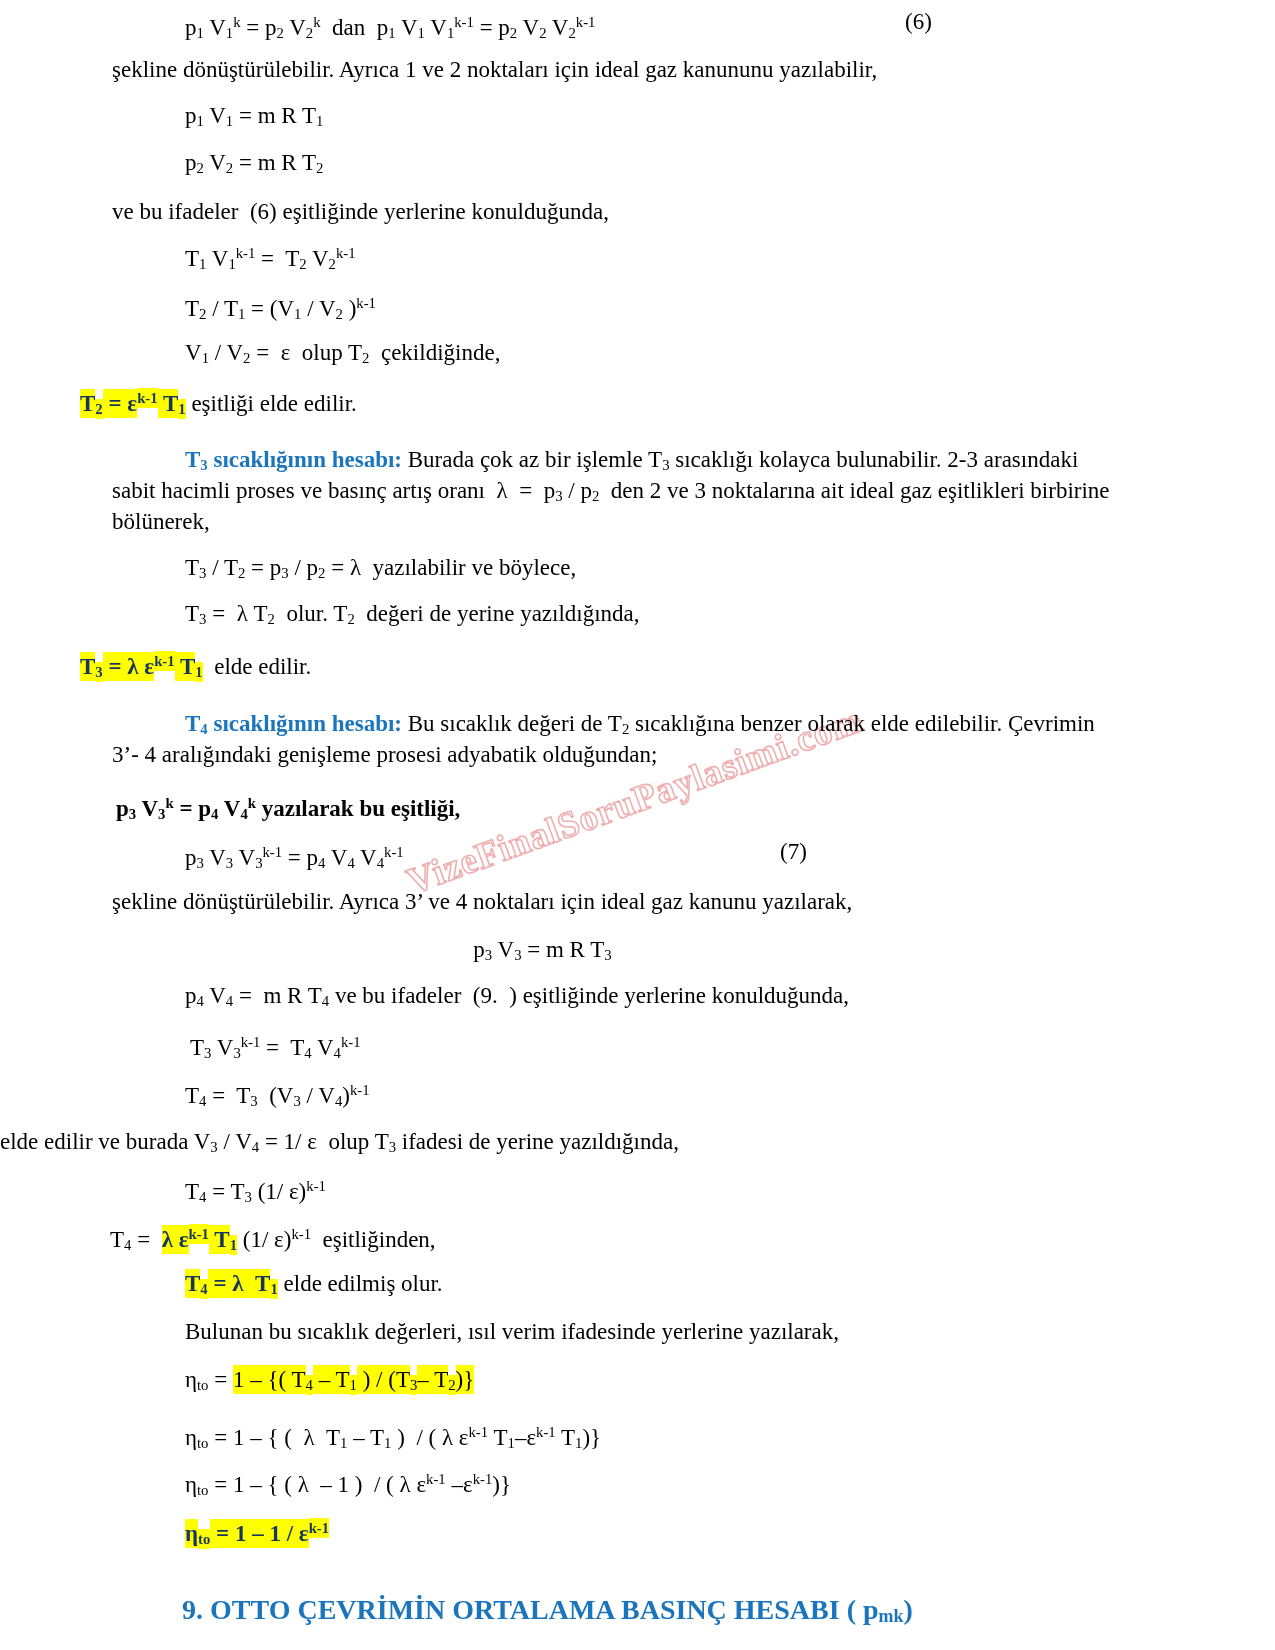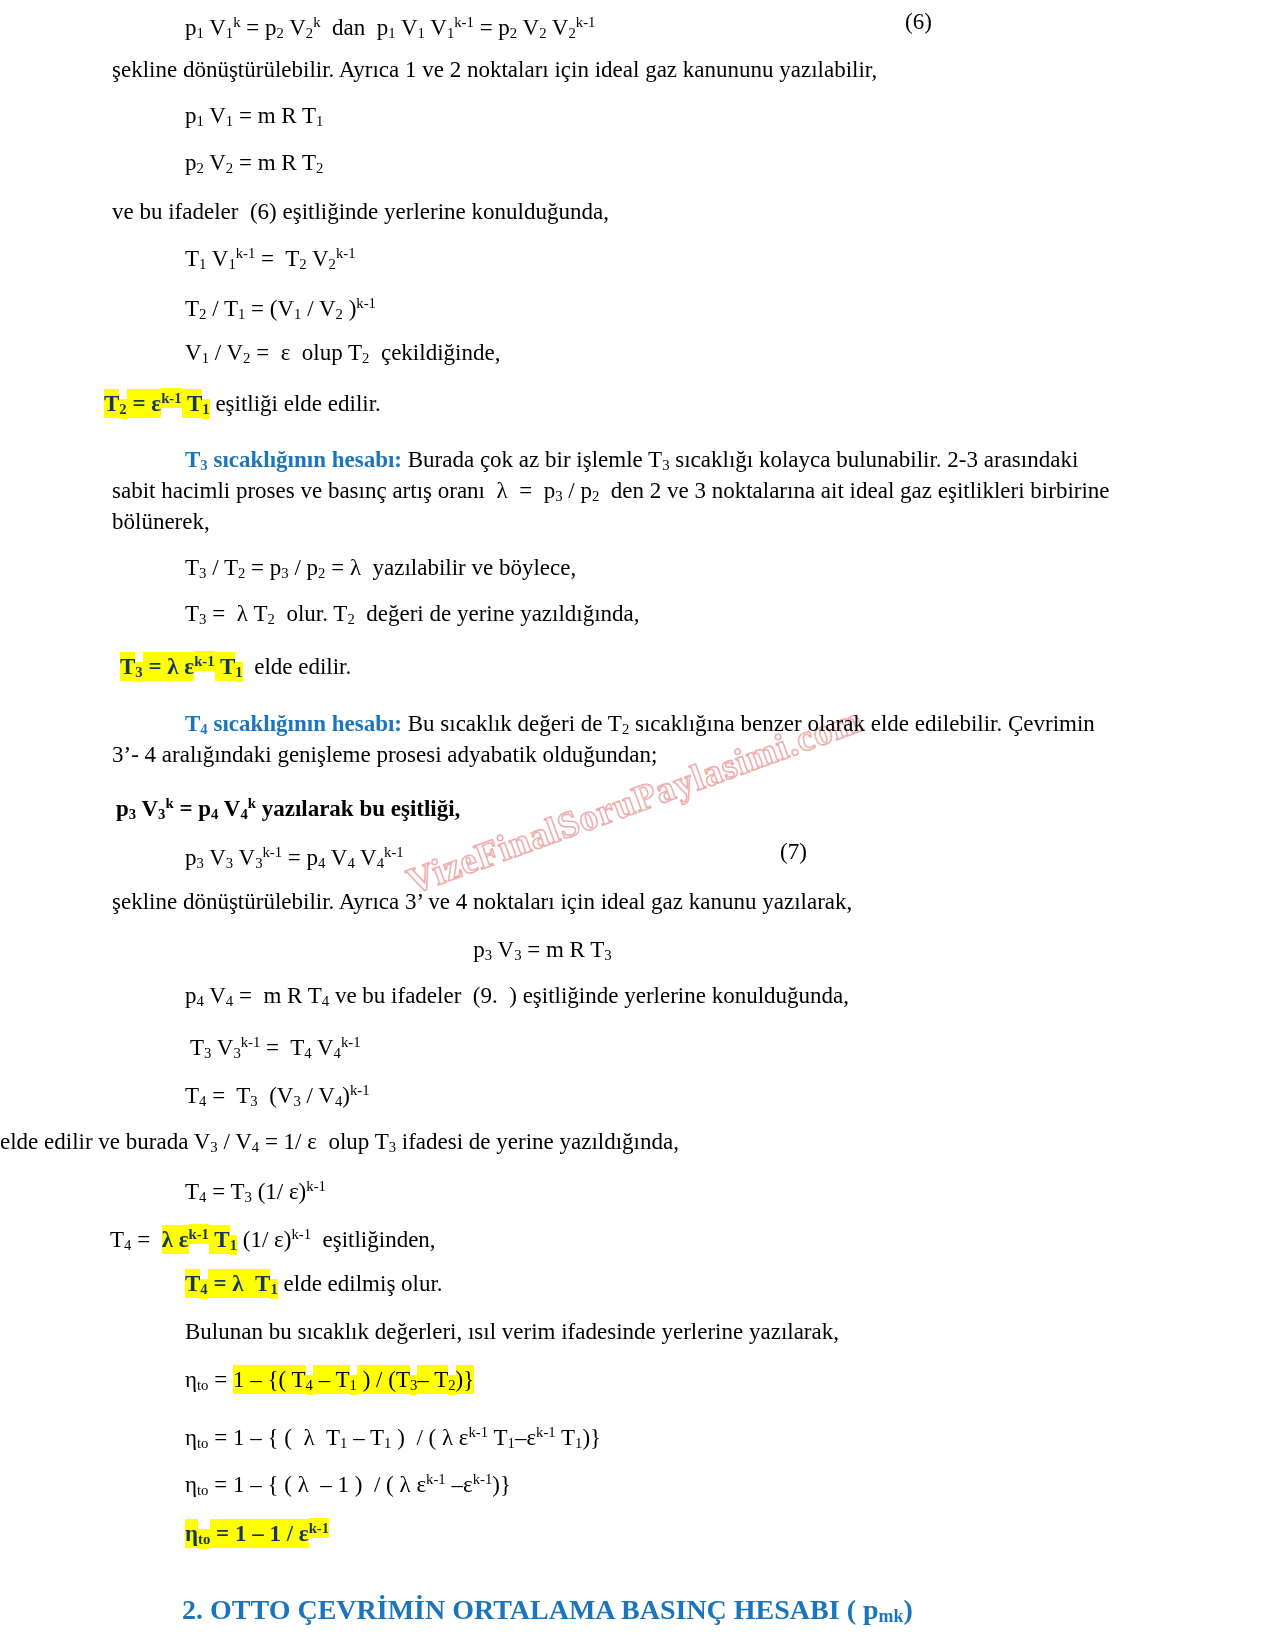--- a/index.html
+++ b/index.html
@@ -46,40 +46,40 @@
   <div id="watermark">VizeFinalSoruPaylasimi.com</div>
   <div id="content">
       <div class="line" style="top: 6px; padding-left: 185px;"><span>p</span><span class="sb">1</span><span> V</span><span class="sb">1</span><span class="sp">k</span><span> = p</span><span class="sb">2</span><span> V</span><span class="sb">2</span><span class="sp">k</span><span>  dan  p</span><span class="sb">1</span><span> V</span><span class="sb">1</span><span> V</span><span class="sb">1</span><span class="sp">k-1</span><span> = p</span><span class="sb">2</span><span> V</span><span class="sb">2</span><span> V</span><span class="sb">2</span><span class="sp">k-1</span><span class="eqno" style="left: 905px;">(6)</span></div>
       <div class="line" style="top: 54px; padding-left: 112px;"><span>şekline dönüştürülebilir. Ayrıca 1 ve 2 noktaları için ideal gaz kanununu yazılabilir,</span></div>
       <div class="line" style="top: 100px; padding-left: 185px;"><span>p</span><span class="sb">1</span><span> V</span><span class="sb">1</span><span> = m R T</span><span class="sb">1</span></div>
       <div class="line" style="top: 147px; padding-left: 185px;"><span>p</span><span class="sb">2</span><span> V</span><span class="sb">2</span><span> = m R T</span><span class="sb">2</span></div>
       <div class="line" style="top: 196px; padding-left: 112px;"><span>ve bu ifadeler  (6) eşitliğinde yerlerine konulduğunda,</span></div>
       <div class="line" style="top: 237px; padding-left: 185px;"><span>T</span><span class="sb">1</span><span> V</span><span class="sb">1</span><span class="sp">k-1</span><span> =  T</span><span class="sb">2</span><span> V</span><span class="sb">2</span><span class="sp">k-1</span></div>
       <div class="line" style="top: 287px; padding-left: 185px;"><span>T</span><span class="sb">2</span><span> / T</span><span class="sb">1</span><span> = (V</span><span class="sb">1</span><span> / V</span><span class="sb">2</span><span> )</span><span class="sp">k-1</span></div>
       <div class="line" style="top: 337px; padding-left: 185px;"><span>V</span><span class="sb">1</span><span> / V</span><span class="sb">2</span><span> =  ε  olup T</span><span class="sb">2</span><span>  çekildiğinde,</span></div>
-      <div class="line" style="top: 382px; padding-left: 104px;"><span class="hl f">T</span><span class="sb hl f">2</span><span class="hl f"> = ε</span><span class="sp hl f">k-1</span><span class="hl f"> T</span><span class="sb hl f">1</span><span> eşitliği elde edilir.</span></div>
+      <div class="line" style="top: 382px; padding-left: 80px;"><span class="hl f">T</span><span class="sb hl f">2</span><span class="hl f"> = ε</span><span class="sp hl f">k-1</span><span class="hl f"> T</span><span class="sb hl f">1</span><span> eşitliği elde edilir.</span></div>
       <div class="line" style="top: 444px; padding-left: 185px;"><span class="h">T</span><span class="sb h">3</span><span class="h"> sıcaklığının hesabı:</span><span> Burada çok az bir işlemle T</span><span class="sb">3</span><span> sıcaklığı kolayca bulunabilir. 2-3 arasındaki</span></div>
       <div class="line" style="top: 475px; padding-left: 112px;"><span>sabit hacimli proses ve basınç artış oranı  λ  =  p</span><span class="sb">3</span><span> / p</span><span class="sb">2</span><span>  den 2 ve 3 noktalarına ait ideal gaz eşitlikleri birbirine</span></div>
       <div class="line" style="top: 506px; padding-left: 112px;"><span>bölünerek,</span></div>
       <div class="line" style="top: 552px; padding-left: 185px;"><span>T</span><span class="sb">3</span><span> / T</span><span class="sb">2</span><span> = p</span><span class="sb">3</span><span> / p</span><span class="sb">2</span><span> = λ  yazılabilir ve böylece,</span></div>
       <div class="line" style="top: 598px; padding-left: 185px;"><span>T</span><span class="sb">3</span><span> =  λ T</span><span class="sb">2</span><span>  olur. T</span><span class="sb">2</span><span>  değeri de yerine yazıldığında,</span></div>
-      <div class="line" style="top: 645px; padding-left: 120px;"><span class="hl f">T</span><span class="sb hl f">3</span><span class="hl f"> = λ ε</span><span class="sp hl f">k-1</span><span class="hl f"> T</span><span class="sb hl f">1</span><span>  elde edilir.</span></div>
+      <div class="line" style="top: 645px; padding-left: 80px;"><span class="hl f">T</span><span class="sb hl f">3</span><span class="hl f"> = λ ε</span><span class="sp hl f">k-1</span><span class="hl f"> T</span><span class="sb hl f">1</span><span>  elde edilir.</span></div>
       <div class="line" style="top: 708px; padding-left: 185px;"><span class="h">T</span><span class="sb h">4</span><span class="h"> sıcaklığının hesabı:</span><span> Bu sıcaklık değeri de T</span><span class="sb">2</span><span> sıcaklığına benzer olarak elde edilebilir. Çevrimin</span></div>
       <div class="line" style="top: 739px; padding-left: 112px;"><span>3’- 4 aralığındaki genişleme prosesi adyabatik olduğundan;</span></div>
       <div class="line" style="top: 787px; padding-left: 116px; font-weight: bold;"><span>p</span><span class="sb">3</span><span> V</span><span class="sb">3</span><span class="sp">k</span><span> = p</span><span class="sb">4</span><span> V</span><span class="sb">4</span><span class="sp">k</span><span> yazılarak bu eşitliği,</span></div>
       <div class="line" style="top: 836px; padding-left: 185px;"><span>p</span><span class="sb">3</span><span> V</span><span class="sb">3</span><span> V</span><span class="sb">3</span><span class="sp">k-1</span><span> = p</span><span class="sb">4</span><span> V</span><span class="sb">4</span><span> V</span><span class="sb">4</span><span class="sp">k-1</span><span class="eqno" style="left: 780px;">(7)</span></div>
       <div class="line" style="top: 886px; padding-left: 112px;"><span>şekline dönüştürülebilir. Ayrıca 3’ ve 4 noktaları için ideal gaz kanunu yazılarak,</span></div>
       <div class="line" style="top: 934px; padding-left: 75px; text-align: center;"><span>p</span><span class="sb">3</span><span> V</span><span class="sb">3</span><span> = m R T</span><span class="sb">3</span></div>
       <div class="line" style="top: 980px; padding-left: 185px;"><span>p</span><span class="sb">4</span><span> V</span><span class="sb">4</span><span> =  m R T</span><span class="sb">4</span><span> ve bu ifadeler  (9.  ) eşitliğinde yerlerine konulduğunda,</span></div>
       <div class="line" style="top: 1026px; padding-left: 190px;"><span>T</span><span class="sb">3</span><span> V</span><span class="sb">3</span><span class="sp">k-1</span><span> =  T</span><span class="sb">4</span><span> V</span><span class="sb">4</span><span class="sp">k-1</span></div>
       <div class="line" style="top: 1074px; padding-left: 185px;"><span>T</span><span class="sb">4</span><span> =  T</span><span class="sb">3</span><span>  (V</span><span class="sb">3</span><span> / V</span><span class="sb">4</span><span>)</span><span class="sp">k-1</span></div>
       <div class="line" style="top: 1126px; "><span>elde edilir ve burada V</span><span class="sb">3</span><span> / V</span><span class="sb">4</span><span> = 1/ ε  olup T</span><span class="sb">3</span><span> ifadesi de yerine yazıldığında,</span></div>
       <div class="line" style="top: 1170px; padding-left: 185px; font-family: Liberation Serif, serif;"><span>T</span><span class="sb">4</span><span> = T</span><span class="sb">3</span><span> (1/ ε)</span><span class="sp">k-1</span></div>
       <div class="line" style="top: 1218px; padding-left: 110px;"><span>T</span><span class="sb">4</span><span> =  </span><span class="hl f">λ ε</span><span class="sp hl f">k-1</span><span class="hl f"> T</span><span class="sb hl f">1</span><span> (1/ ε)</span><span class="sp">k-1</span><span>  eşitliğinden,</span></div>
       <div class="line" style="top: 1268px; padding-left: 185px;"><span class="hl f">T</span><span class="sb hl f">4</span><span class="hl f"> = λ  T</span><span class="sb hl f">1</span><span> elde edilmiş olur.</span></div>
       <div class="line" style="top: 1316px; padding-left: 185px;"><span>Bulunan bu sıcaklık değerleri, ısıl verim ifadesinde yerlerine yazılarak,</span></div>
       <div class="line" style="top: 1364px; padding-left: 185px;"><span>η</span><span class="sb">to</span><span> = </span><span class="hl">1 – {( T</span><span class="sb hl">4</span><span class="hl"> – T</span><span class="sb hl">1</span><span class="hl"> ) / (T</span><span class="sb hl">3</span><span class="hl">– T</span><span class="sb hl">2</span><span class="hl">)}</span></div>
       <div class="line" style="top: 1416px; padding-left: 185px;"><span>η</span><span class="sb">to</span><span> = 1 – { (  λ  T</span><span class="sb">1</span><span> – T</span><span class="sb">1</span><span> )  / ( λ ε</span><span class="sp">k-1</span><span> T</span><span class="sb">1</span><span>–ε</span><span class="sp">k-1</span><span> T</span><span class="sb">1</span><span>)}</span></div>
       <div class="line" style="top: 1463px; padding-left: 185px;"><span>η</span><span class="sb">to</span><span> = 1 – { ( λ  – 1 )  / ( λ ε</span><span class="sp">k-1</span><span> –ε</span><span class="sp">k-1</span><span>)}</span></div>
       <div class="line" style="top: 1512px; padding-left: 185px;"><span class="hl f">η</span><span class="sb hl f">to</span><span class="hl f"> = 1 – 1 / ε</span><span class="sp hl f">k-1</span></div>
-      <div class="line heading-line" style="top: 1594px; padding-left: 182px;"><span>2. OTTO ÇEVRİMİN ORTALAMA BASINÇ HESABI ( p</span><span class="sb">mk</span><span>)</span></div>
+      <div class="line heading-line" style="top: 1594px; padding-left: 182px;"><span>9. OTTO ÇEVRİMİN ORTALAMA BASINÇ HESABI ( p</span><span class="sb">mk</span><span>)</span></div>
     </div>
 </div>
 
 </body></html>

